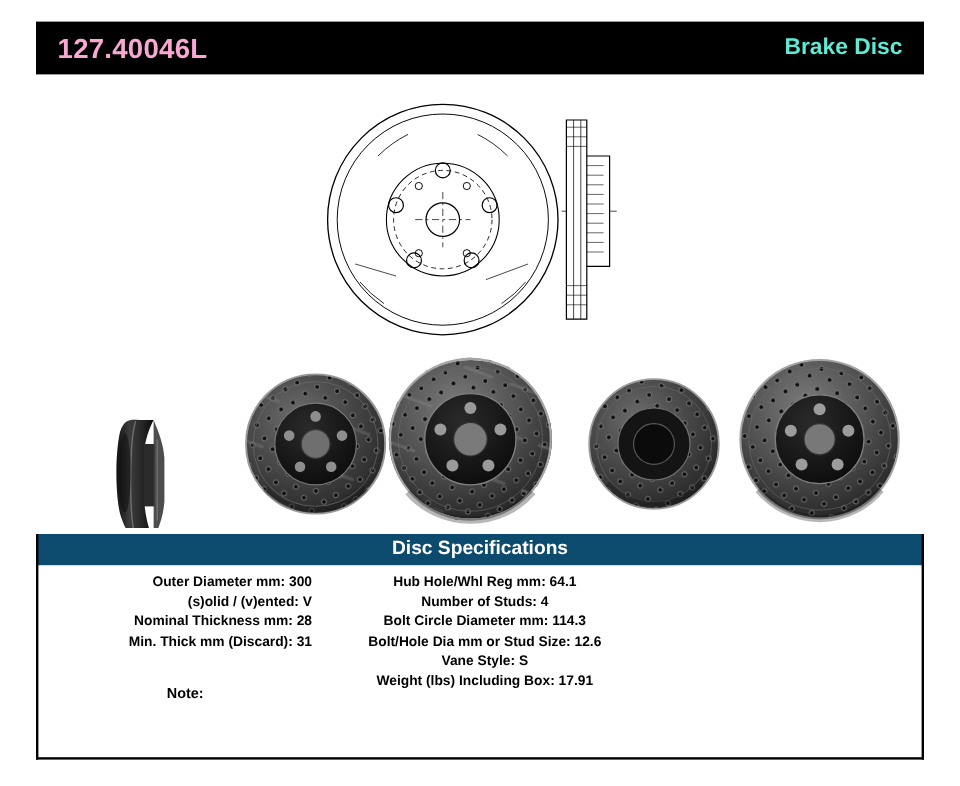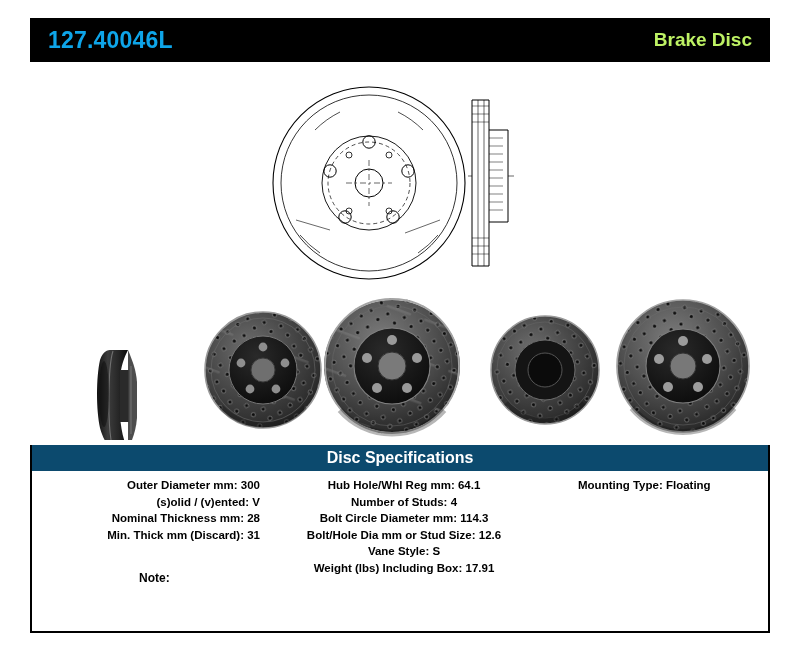--- a/index.html
+++ b/index.html
@@ -24,28 +24,28 @@
     width: 740px;
     height: 44px;
     background: #000;
     display: flex;
     align-items: center;
     justify-content: space-between;
     box-sizing: border-box;
     padding: 0 18px;
   }
   .part-number {
-    color: #0ea5e9;
+    color: #f9a8d4;
     font-size: 23px;
     font-weight: bold;
     letter-spacing: 0.2px;
     font-family: "Liberation Sans", sans-serif;
   }
   .header-title {
-    color: #bef264;
+    color: #5eead4;
     font-size: 19px;
     font-weight: bold;
     font-family: "Liberation Sans", sans-serif;
   }
 
   
   .drawing-area {
     position: absolute;
     left: 0;
     top: 70px;
@@ -345,18 +345,15 @@
       <div class="spec-line">Min. Thick mm (Discard): 31</div>
     </div>
     <div class="col col-mid">
       <div class="spec-line">Hub Hole/Whl Reg mm: 64.1</div>
       <div class="spec-line">Number of Studs: 4</div>
       <div class="spec-line">Bolt Circle Diameter mm: 114.3</div>
       <div class="spec-line">Bolt/Hole Dia mm or Stud Size: 12.6</div>
       <div class="spec-line">Vane Style: S</div>
       <div class="spec-line">Weight (lbs) Including Box: 17.91</div>
     </div>
-    <div class="col col-right">
-      <div class="spec-line">Mounting Type: Floating</div>
-    </div>
   </div>
   <div class="note">Note:</div>
 </div>
 
 </body></html>

